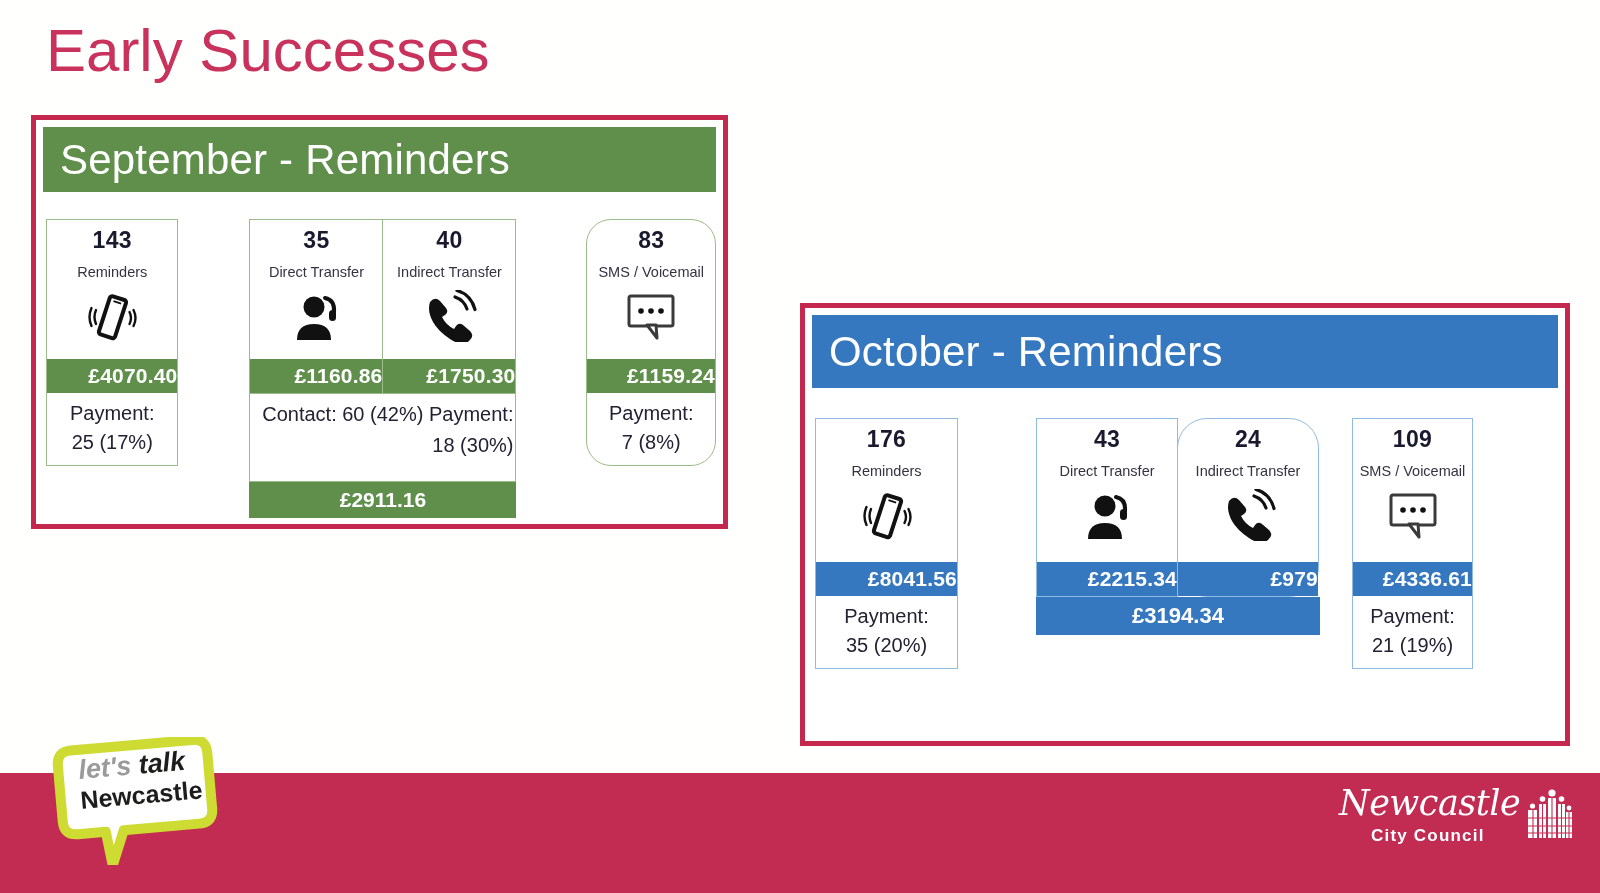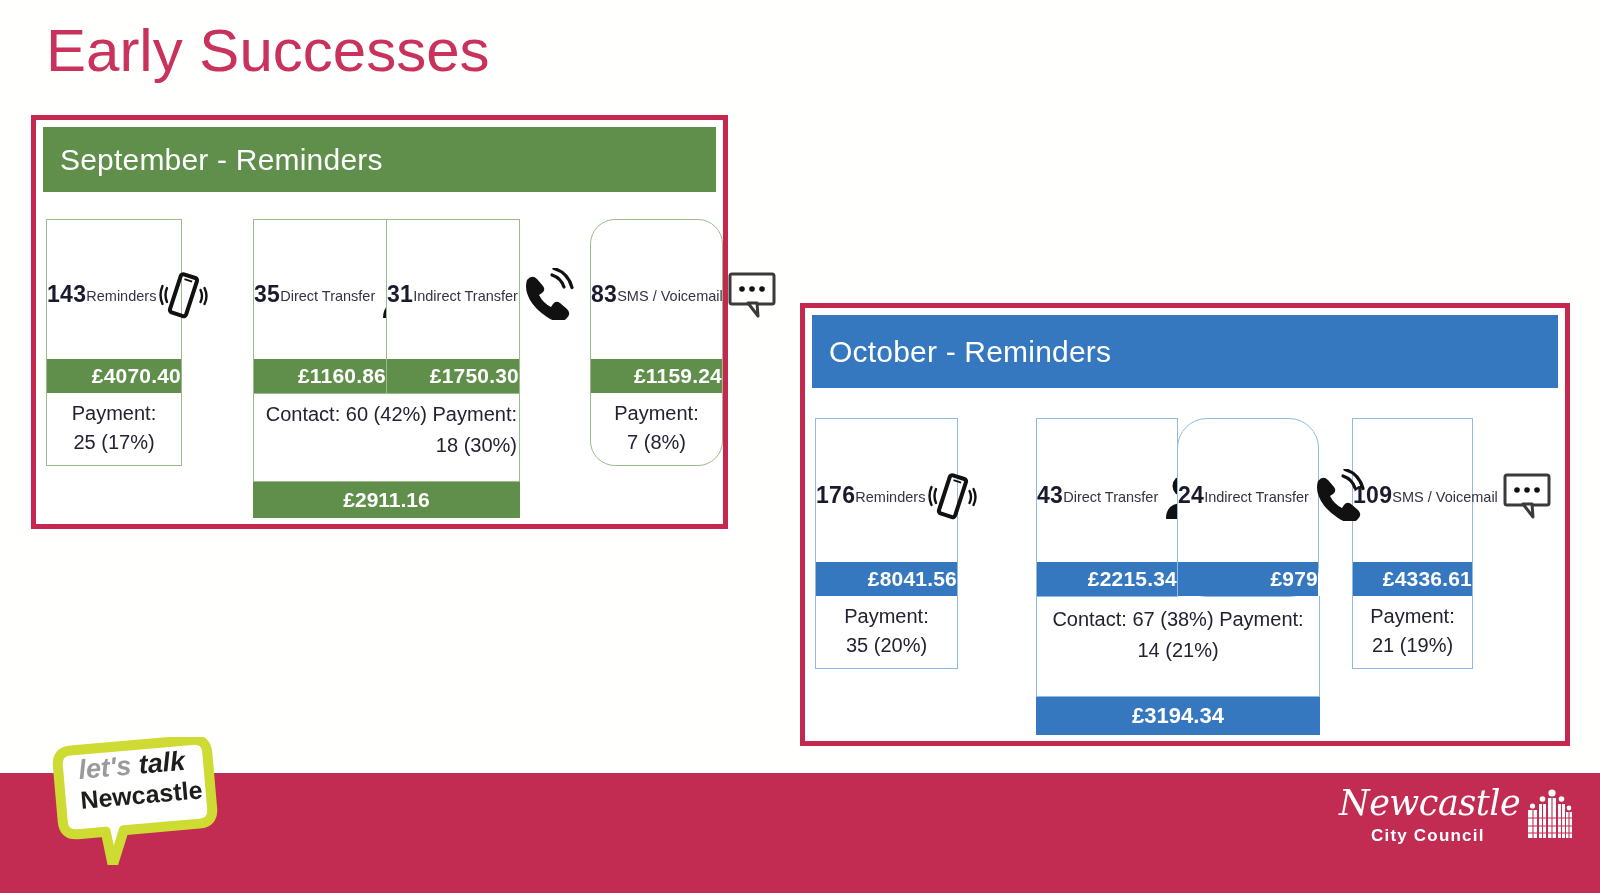--- a/index.html
+++ b/index.html
@@ -46,21 +46,21 @@
   #panel-october {
     left: 800px;
     top: 303px;
     width: 770px;
     height: 443px;
   }
 
   .panel-header {
     box-sizing: border-box;
     color: #ffffff;
-    font-size: 30px;
+    font-size: 42px;
     font-weight: 400;
     display: flex;
     align-items: center;
     padding-left: 17px;
     letter-spacing: 0.2px;
   }
   #panel-september .panel-header {
     background: #5f8f4a;
     height: 65px;
     width: 100%;
@@ -85,21 +85,21 @@
     background: #ffffff;
     display: flex;
     flex-direction: column;
   }
   .card-green { border: 1px solid #9cbb8a; }
   .card-blue  { border: 1px solid #8fbbe0; }
 
   .card-top {
     box-sizing: border-box;
     display: flex;
-    flex-direction: row;
+    flex-direction: column;
     align-items: center;
     justify-content: flex-start;
   }
   .card-count {
     font-size: 23px;
     font-weight: bold;
     color: #1a1a2e;
     line-height: 1;
     margin-top: 9px;
     letter-spacing: 0.3px;
@@ -353,21 +353,21 @@
                 <path d="M36 8 q10 2 9 14" fill="none" stroke="#111" stroke-width="4" stroke-linecap="round"></path>
                 <rect x="40" y="20" width="7" height="11" rx="3.5" fill="#111"></rect>
               </svg>
             </div>
           </div>
           <div class="card-money money-green">£1160.86</div>
         </div>
 
         <div class="card card-green">
           <div class="card-top">
-            <div class="card-count">31</div>
+            <div class="card-count">40</div>
             <div class="card-label">Indirect Transfer</div>
             <div class="card-icon">
               <svg width="56" height="52" viewBox="0 0 56 52">
                 <path d="M9 12 q5 -6 10 -1 l6 7 q3 4 -1 7 l-3 2 q4 8 12 12 l2 -3 q3 -4 7 -1 l7 6 q5 5 -1 10 q-7 6 -19 -2 q-12 -8 -17 -17 q-6 -11 -3 -20 z" fill="#111"></path>
                 <g fill="none" stroke="#111" stroke-width="3.2" stroke-linecap="round">
                   <path d="M34 7 q9 3 12 12"></path>
                   <path d="M36 0.5 q14 4 18 19"></path>
                 </g>
               </svg>
             </div>
@@ -473,24 +473,20 @@
                   <path d="M36 0.5 q14 4 18 19"></path>
                 </g>
               </svg>
             </div>
           </div>
           <div class="card-money money-blue">£979</div>
         </div>
 
       </div>
 
-      <div class="contact-box">
-        <span class="small">Contact: 67 (38%)</span>
-        <span class="small">Payment: 14 (21%)</span>
-      </div>
       <div class="total-bar">£3194.34</div>
     </div>
 
     <div class="card card-blue" id="oct-card-sms">
       <div class="card-top">
         <div class="card-count">109</div>
         <div class="card-label">SMS / Voicemail</div>
         <div class="card-icon">
           <svg width="58" height="50" viewBox="0 0 58 50">
             <rect x="7" y="5" width="44" height="30" rx="2" fill="none" stroke="#3a3a3a" stroke-width="3"></rect>

